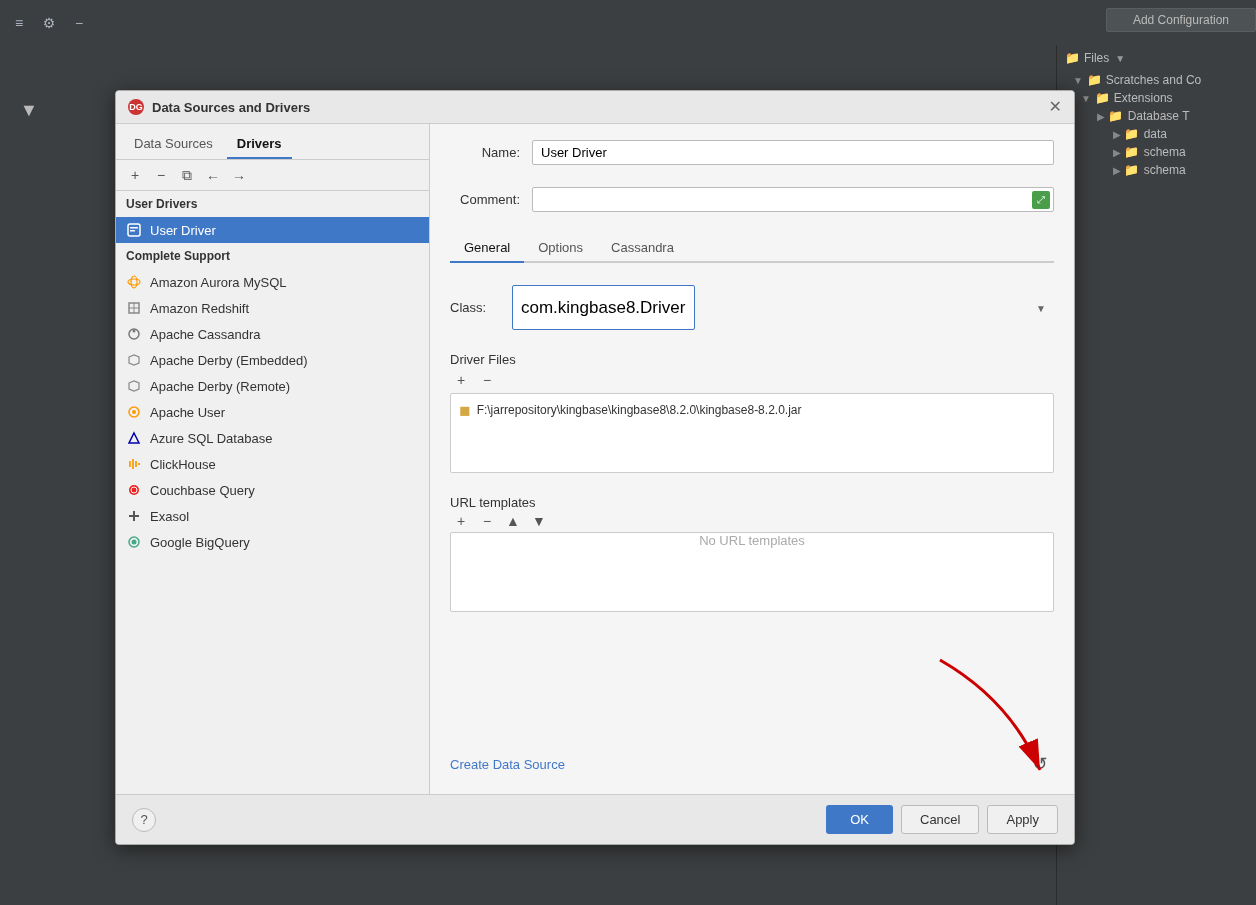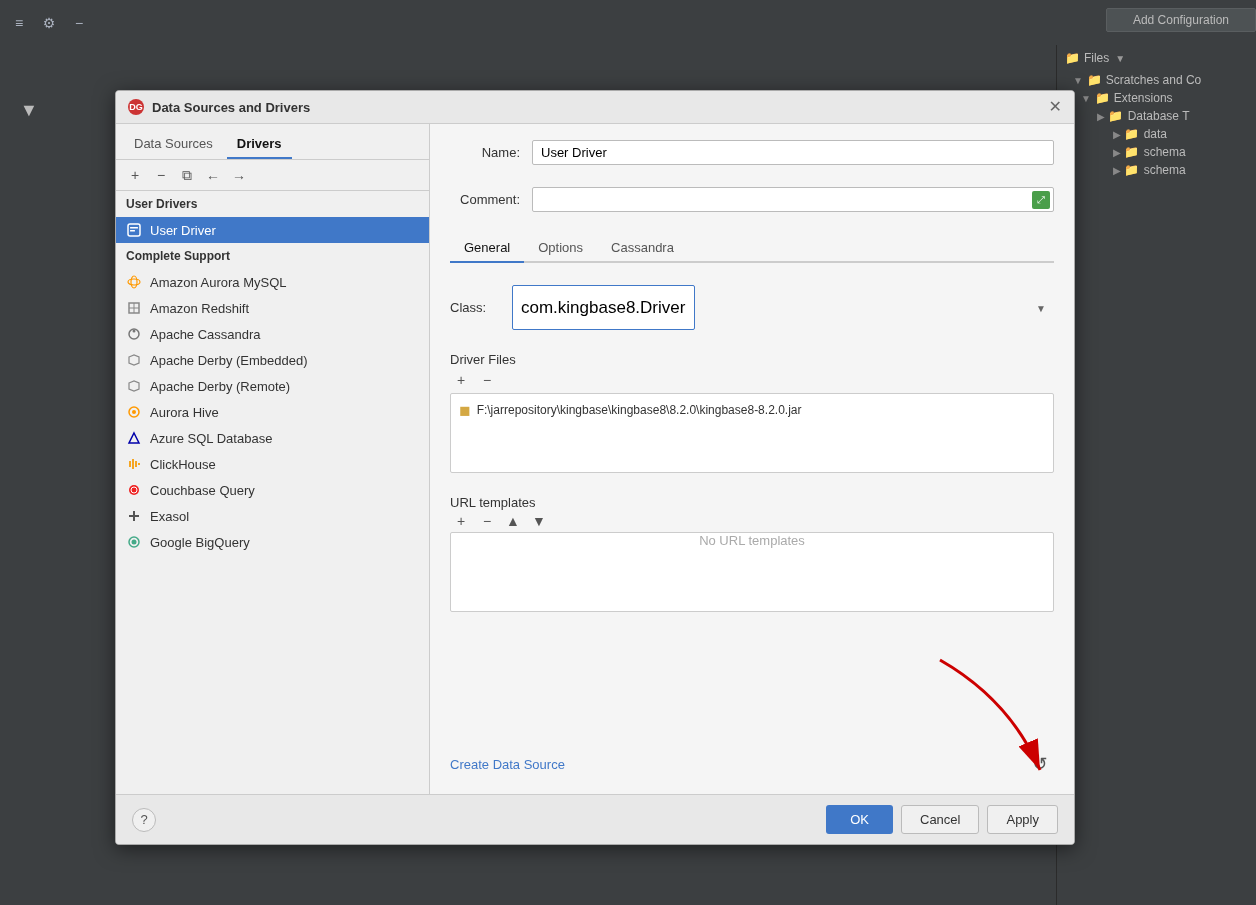--- a/index.html
+++ b/index.html
@@ -639,21 +639,21 @@
           <span>Apache Derby (Remote)</span>
         </div>
 
         <div class="driver-item">
           <div class="driver-icon">
             <svg width="14" height="14" viewBox="0 0 14 14">
               <circle cx="7" cy="7" r="5" fill="none" stroke="#f90" stroke-width="1.5"></circle>
               <circle cx="7" cy="7" r="2" fill="#f90"></circle>
             </svg>
           </div>
-          <span>Aurora Hive</span>
+          <span>Apache User</span>
         </div>
 
         <div class="driver-item">
           <div class="driver-icon">
             <svg width="14" height="14" viewBox="0 0 14 14">
               <polygon points="7,2 12,12 2,12" fill="none" stroke="#00a" stroke-width="1.5"></polygon>
             </svg>
           </div>
           <span>Azure SQL Database</span>
         </div>

